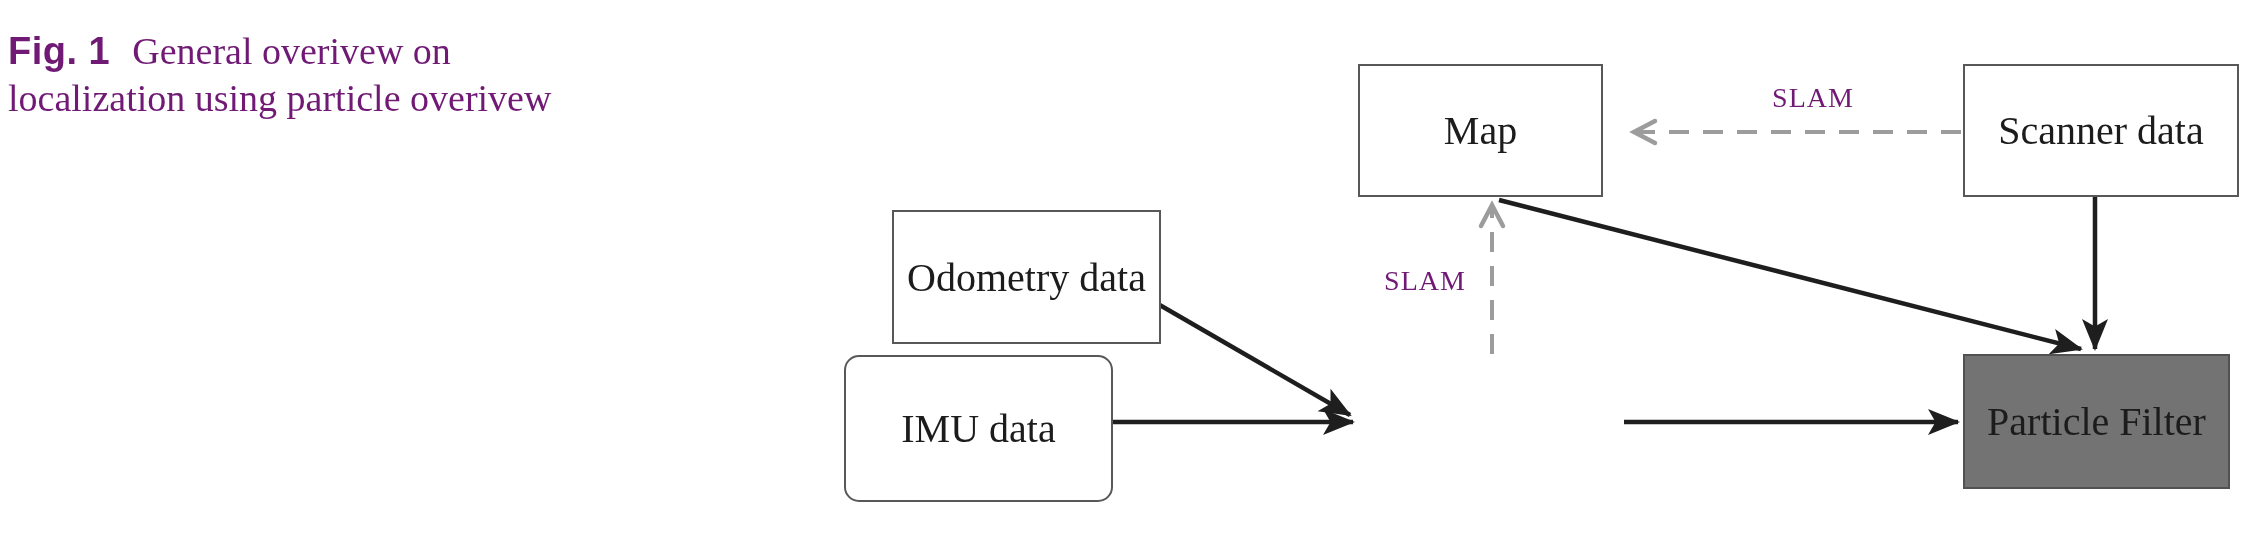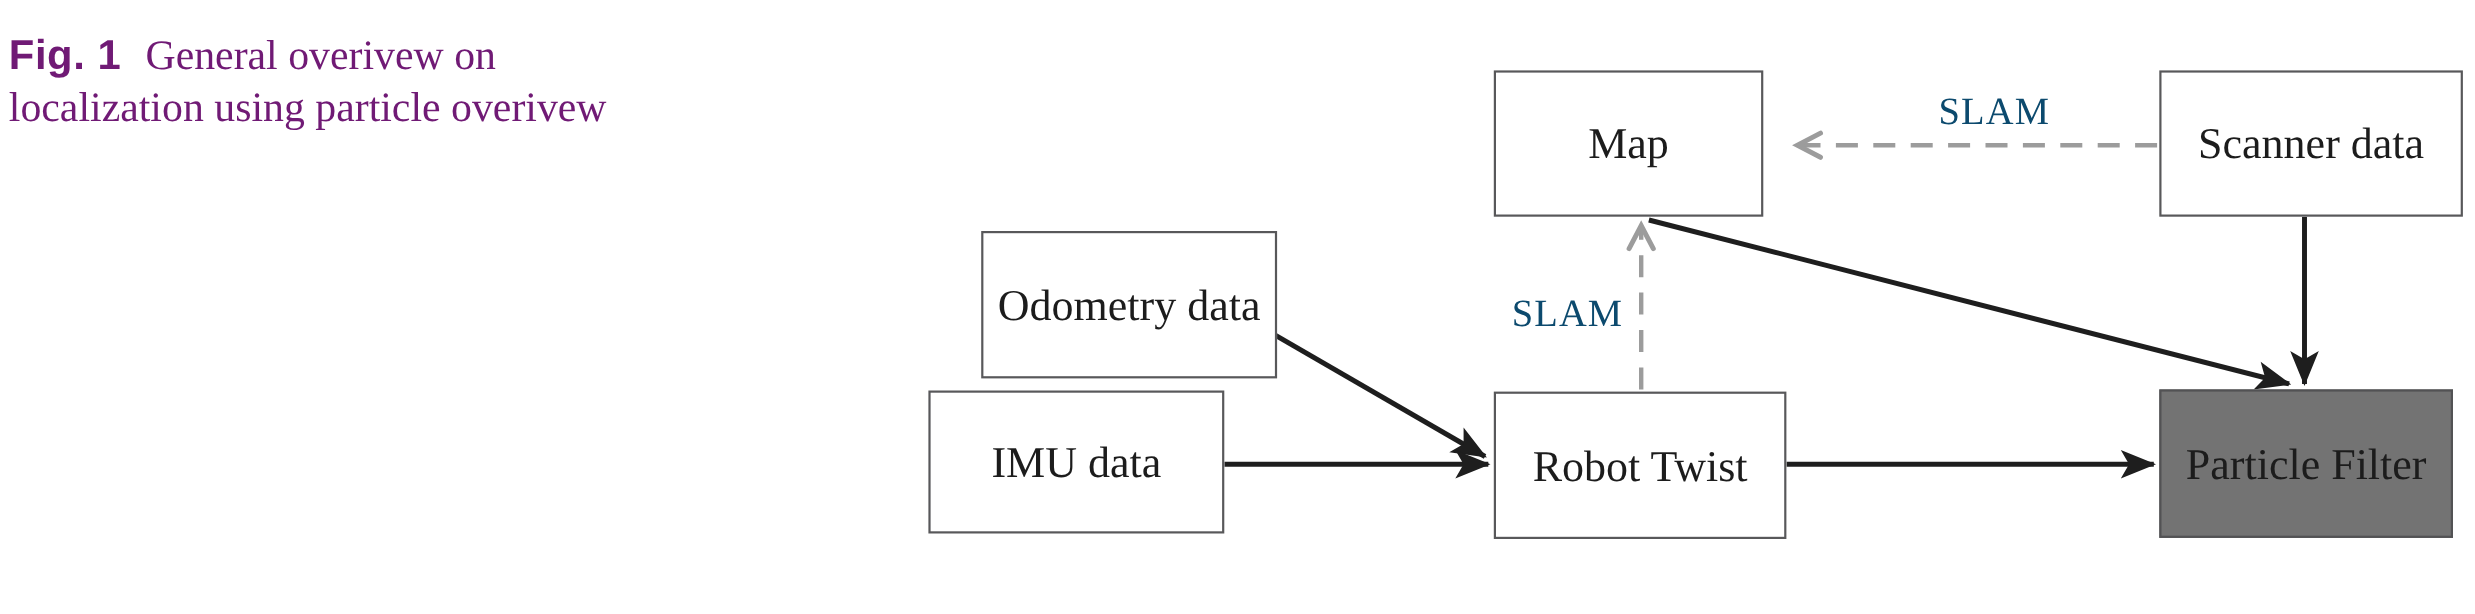--- a/index.html
+++ b/index.html
@@ -44,22 +44,22 @@
     font-size: 40px;
     color: #1c1c1c;
     white-space: nowrap;
   }
 
   
   .slam-label {
     position: absolute;
     width: 170px;
     text-align: center;
-    font-size: 35px;
-    color: #0c4a6e;
+    font-size: 28px;
+    color: #701a75;
     letter-spacing: 1px;
   }
 
   
   #arrow-layer {
     position: absolute;
     left: 0; top: 0;
     width: 2250px; height: 558px;
     pointer-events: none;
   }
@@ -114,27 +114,24 @@
   </div>
 
   <div class="node" style="left:1963px; top:64px; width:276px; height:133px;">
     <span class="node-label">Scanner data</span>
   </div>
 
   <div class="node" style="left:844px; top:210px; width:269px; height:134px;margin-left:48px;">
     <span class="node-label">Odometry data</span>
   </div>
 
-  <div class="node" style="left:844px; top:355px; width:269px; height:130px;">
+  <div class="node" style="left:844px; top:355px; width:269px; height:147px;border-radius:15px;">
     <span class="node-label">IMU data</span>
   </div>
 
-  <div class="node" style="left:1358px; top:356px; width:266px; height:134px;">
-    <span class="node-label">Robot Twist</span>
-  </div>
 
   <div class="node filled" style="left:1963px; top:354px; width:267px; height:135px;">
     <span class="node-label">Particle Filter</span>
   </div>
 
   <div class="slam-label" style="left:1728px; top:82px;">SLAM</div>
 
   <div class="slam-label" style="left:1340px; top:265px;">SLAM</div>
 
 </div>

